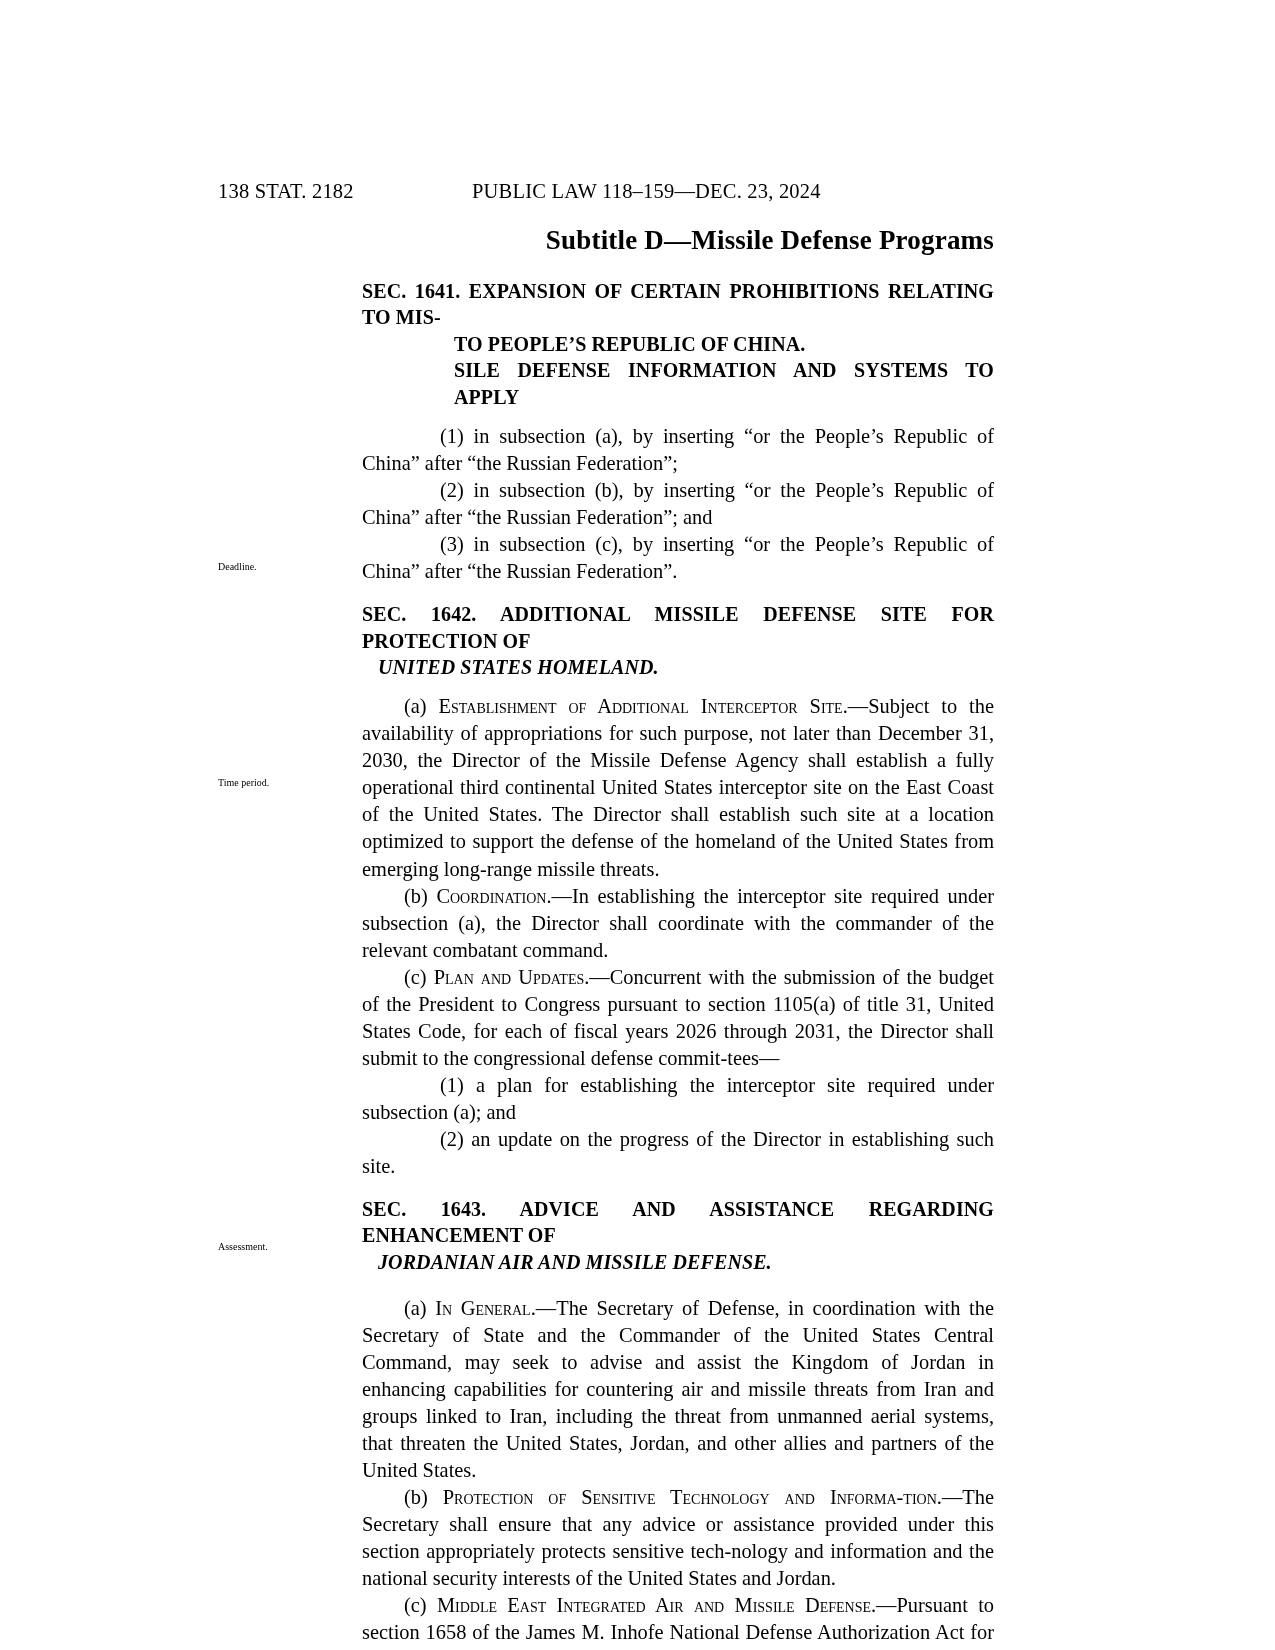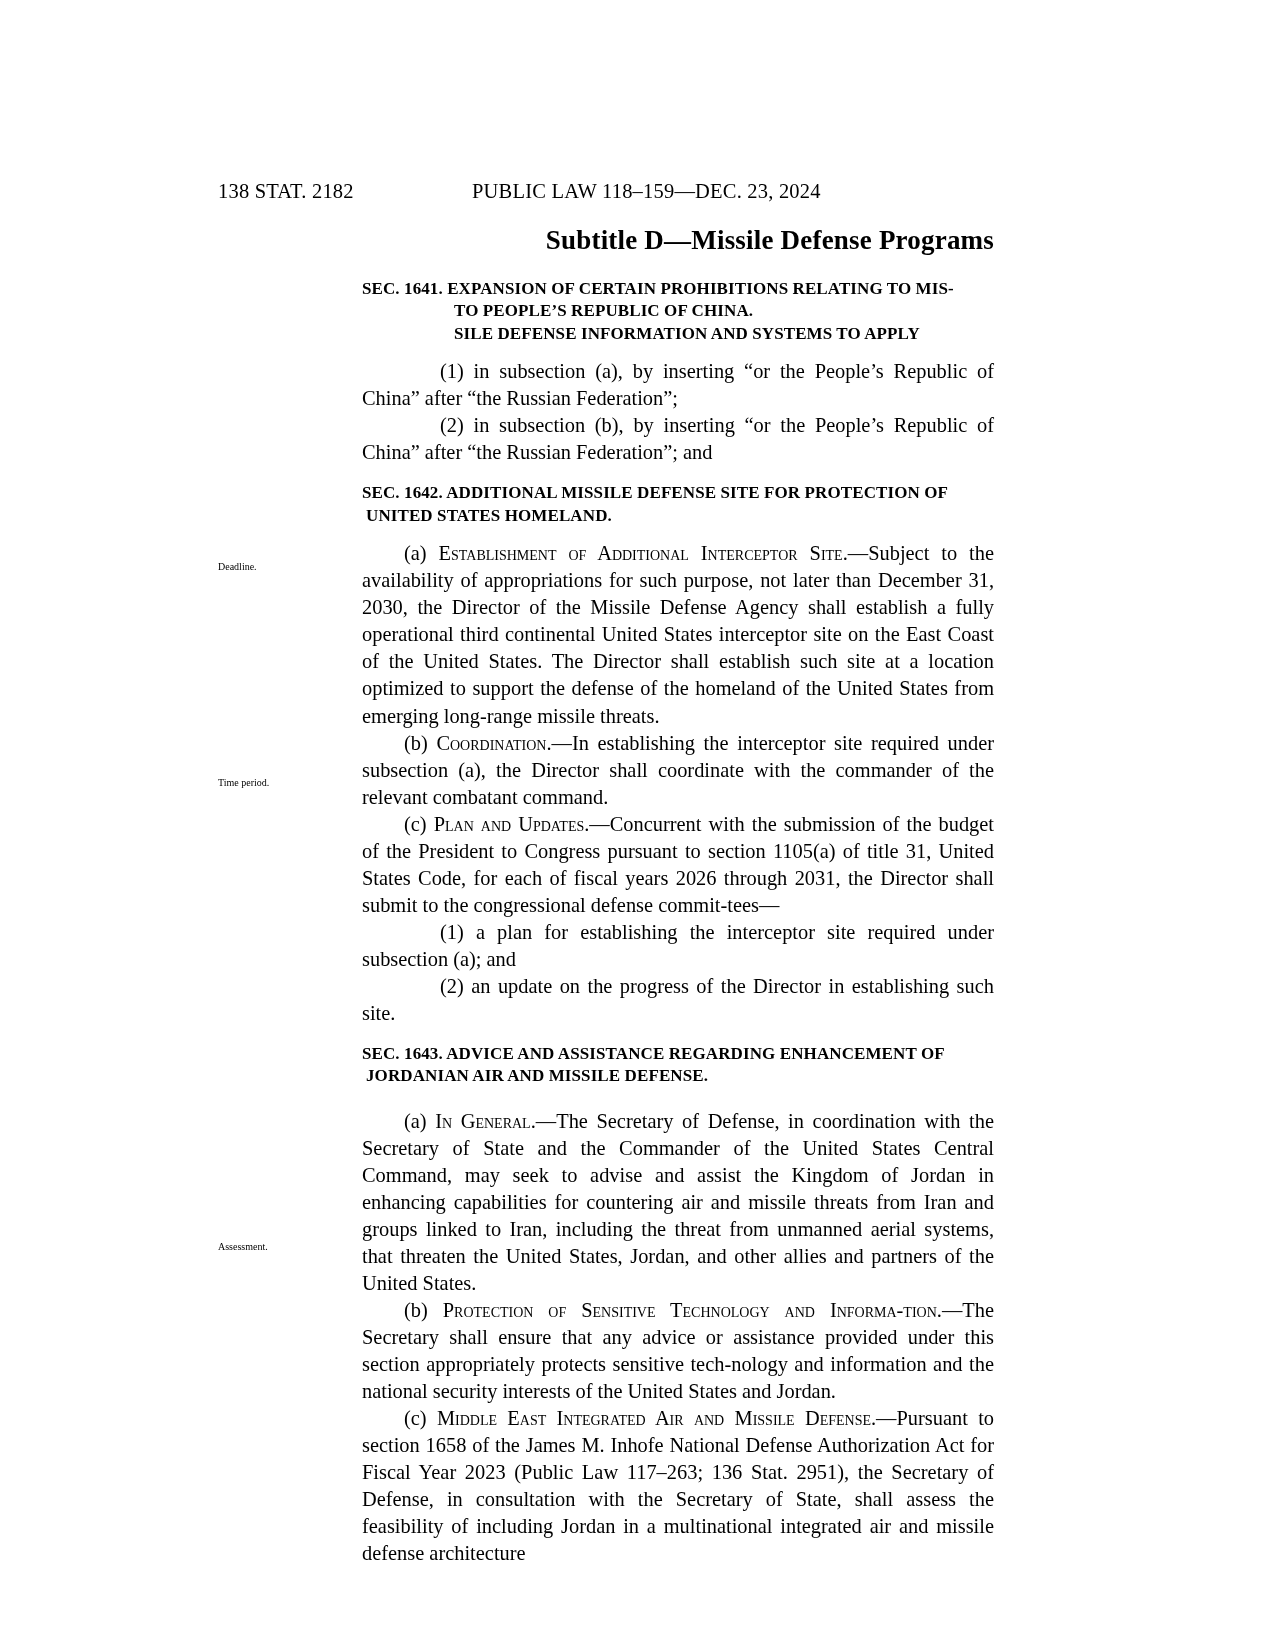--- a/index.html
+++ b/index.html
@@ -51,35 +51,36 @@
     width: 632px;
   }
   h1.subtitle {
     font-size: 27px;
     font-weight: bold;
     text-align: right;
     margin: 0 0 22px 0;
     letter-spacing: 0.2px;
   }
   .sec-head {
-    font-size: 17px;
+    font-size: 20px;
     font-weight: bold;
     text-align: justify;
     text-align-last: left;
     margin: 0 0 4px 0;
     line-height: 1.32;
     letter-spacing: 0.1px;
   }
   .sec-head .cont {
     display: block;
     margin-left: 92px;
   }
   .sec-head .cont.center {
-    margin-left: 4px;
+    margin-left: 16px;
     text-align: left;
+    font-style: italic;
   }
   p.body {
     font-size: 20.4px;
     line-height: 1.325;
     margin: 0;
     text-align: justify;
     text-indent: 42px;
     hyphens: none;
   }
   p.body.sub {
@@ -120,20 +121,21 @@
 
     <div class="sec-head">
       <span>SEC. 1641. EXPANSION OF CERTAIN PROHIBITIONS RELATING TO MIS-</span>
       <span class="cont">TO PEOPLE’S REPUBLIC OF CHINA.</span>
       <span class="cont">SILE DEFENSE INFORMATION AND SYSTEMS TO APPLY</span>
     </div>
     <div class="gap-sm"></div>
 
     <p class="body sub"><span>(1) in subsection (a), by inserting “or the People’s Republic of China” after “the Russian Federation”;</span></p>
     <p class="body sub"><span>(2) in subsection (b), by inserting “or the People’s Republic of China” after “the Russian Federation”; and</span></p>
+    <p class="body sub"><span>(3) in subsection (c), by inserting “or the People’s Republic of China” after “the Russian Federation”.</span></p>
 
     <div class="gap-md"></div>
 
     <div class="sec-head">
       <span>SEC. 1642. ADDITIONAL MISSILE DEFENSE SITE FOR PROTECTION OF</span>
       <span class="cont center">UNITED STATES HOMELAND.</span>
     </div>
     <div class="gap-sm"></div>
 
     <p class="body"><span>(a) </span><span class="sc">Establishment of Additional Interceptor Site.</span><span>—Subject to the availability of appropriations for such purpose, not later than December 31, 2030, the Director of the Missile Defense Agency shall establish a fully operational third continental United States interceptor site on the East Coast of the United States. The Director shall establish such site at a location optimized to support the defense of the homeland of the United States from emerging long-range missile threats.</span></p>

